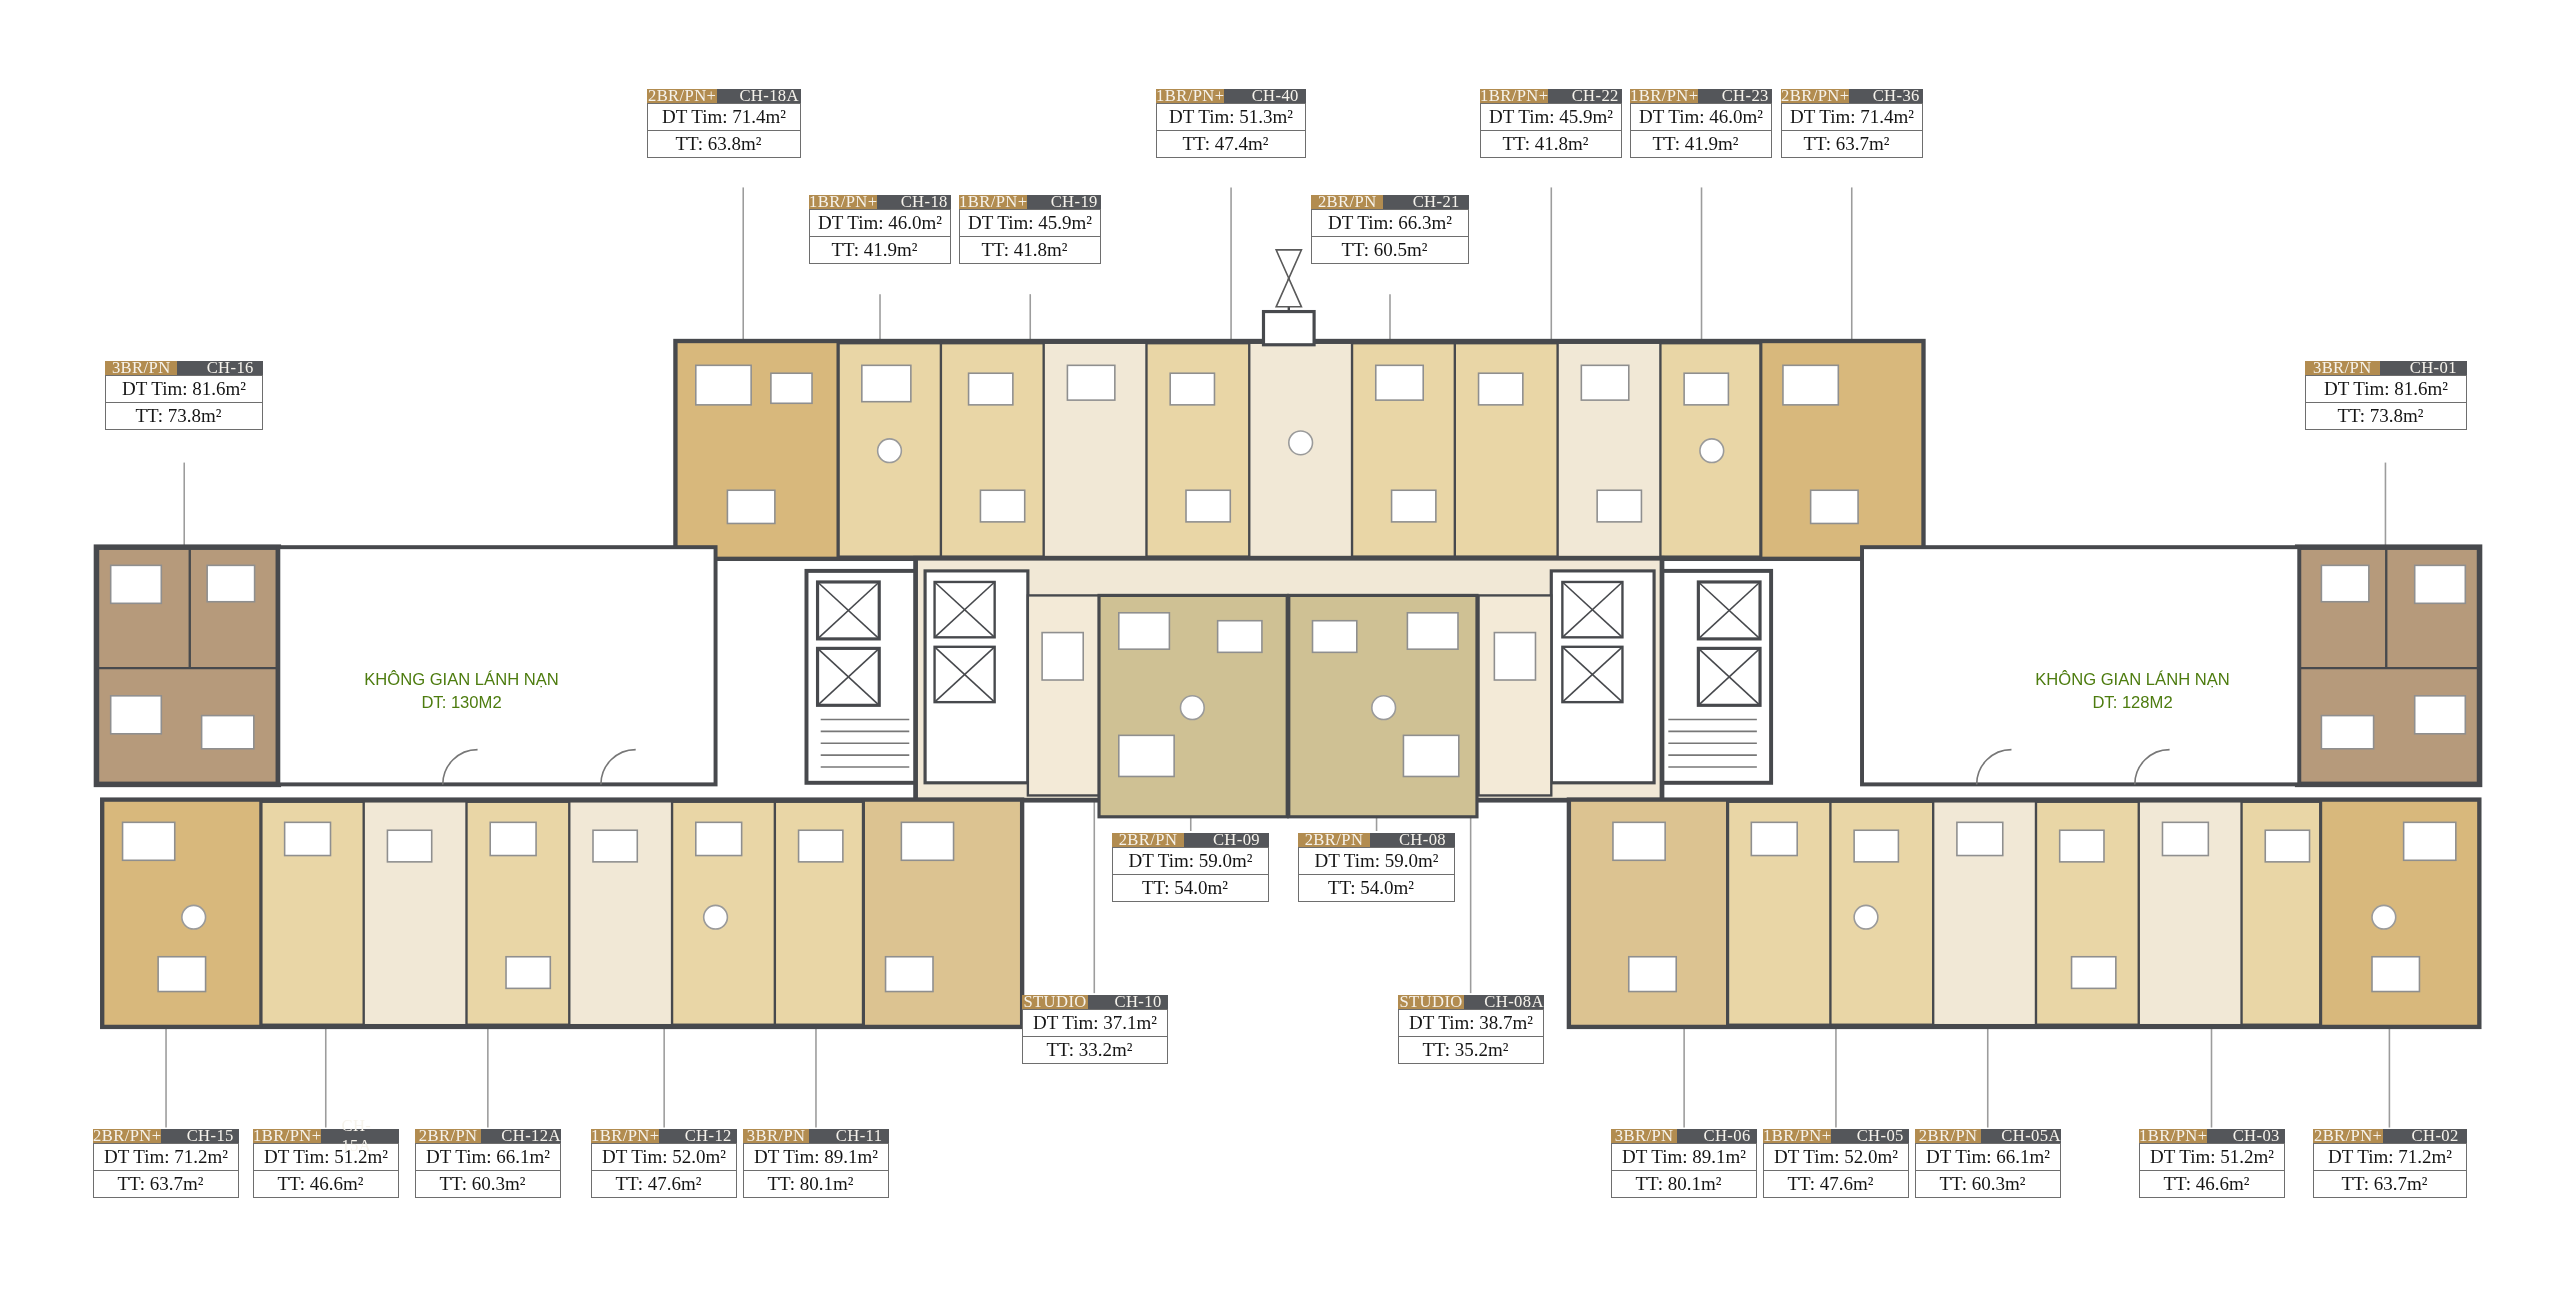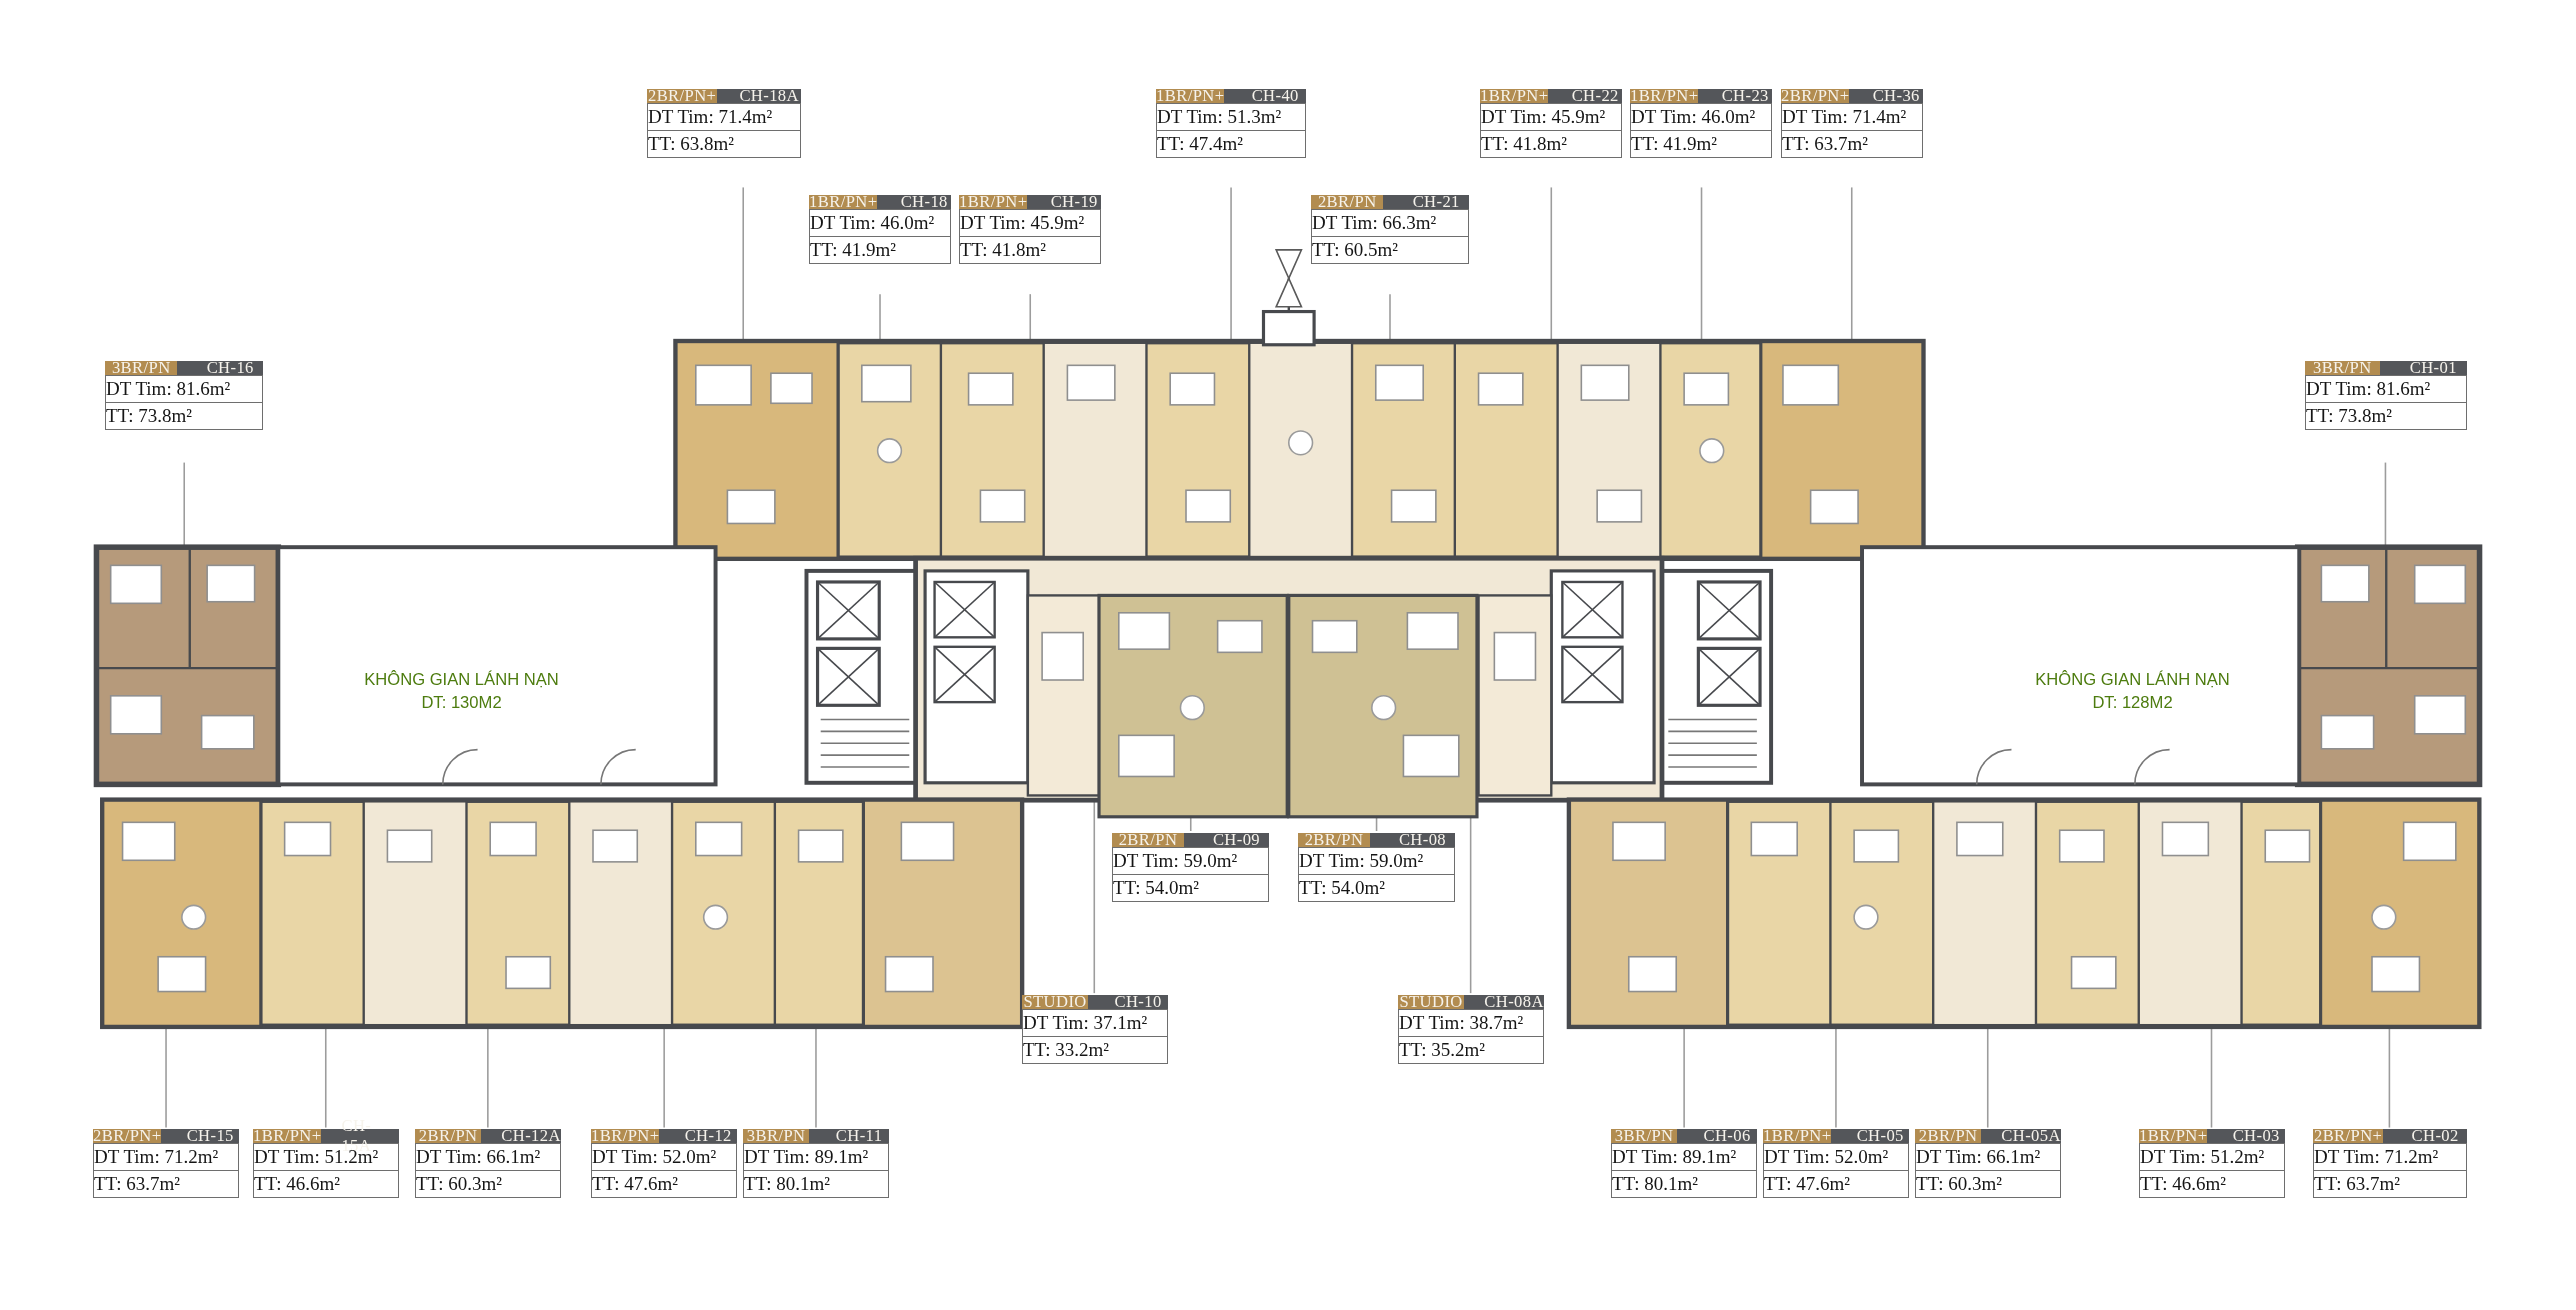--- a/index.html
+++ b/index.html
@@ -10,22 +10,22 @@
 
   
   .card{position:absolute;width:150px;}
   .chips{display:flex;height:14px;}
   .chip{flex:1 1 50%;display:flex;align-items:center;justify-content:center;
         color:#f6f3ec;font-size:16.6px;font-family:"Liberation Serif",serif;letter-spacing:0.4px;}
   .chip.type{background:#b28c50;flex:1.05;}
   .chip.code{background:#54565a;flex:.95;padding-left:20px;}
   .row{box-sizing:border-box;height:28px;line-height:25px;background:#fff;
        border:1.2px solid #6e6e6e;font-size:19px;color:#151515;
-       font-family:"Liberation Serif",serif;white-space:nowrap;overflow:hidden;}
-  .row.tt{margin-top:-1.2px;text-align:left;padding-right:11px;}
+       font-family:"Liberation Serif",serif;text-align:center;white-space:nowrap;overflow:hidden;}
+  .row.tt{margin-top:-1.2px;text-align:center;padding-right:11px;}
 
   
   .refuge-label{position:absolute;text-align:center;color:#4d7c0f;
                 font-family:"Liberation Sans",sans-serif;font-size:16.6px;line-height:1.4;}
 </style>
 </head>
 <body>
 
 <div class="stage">
 

